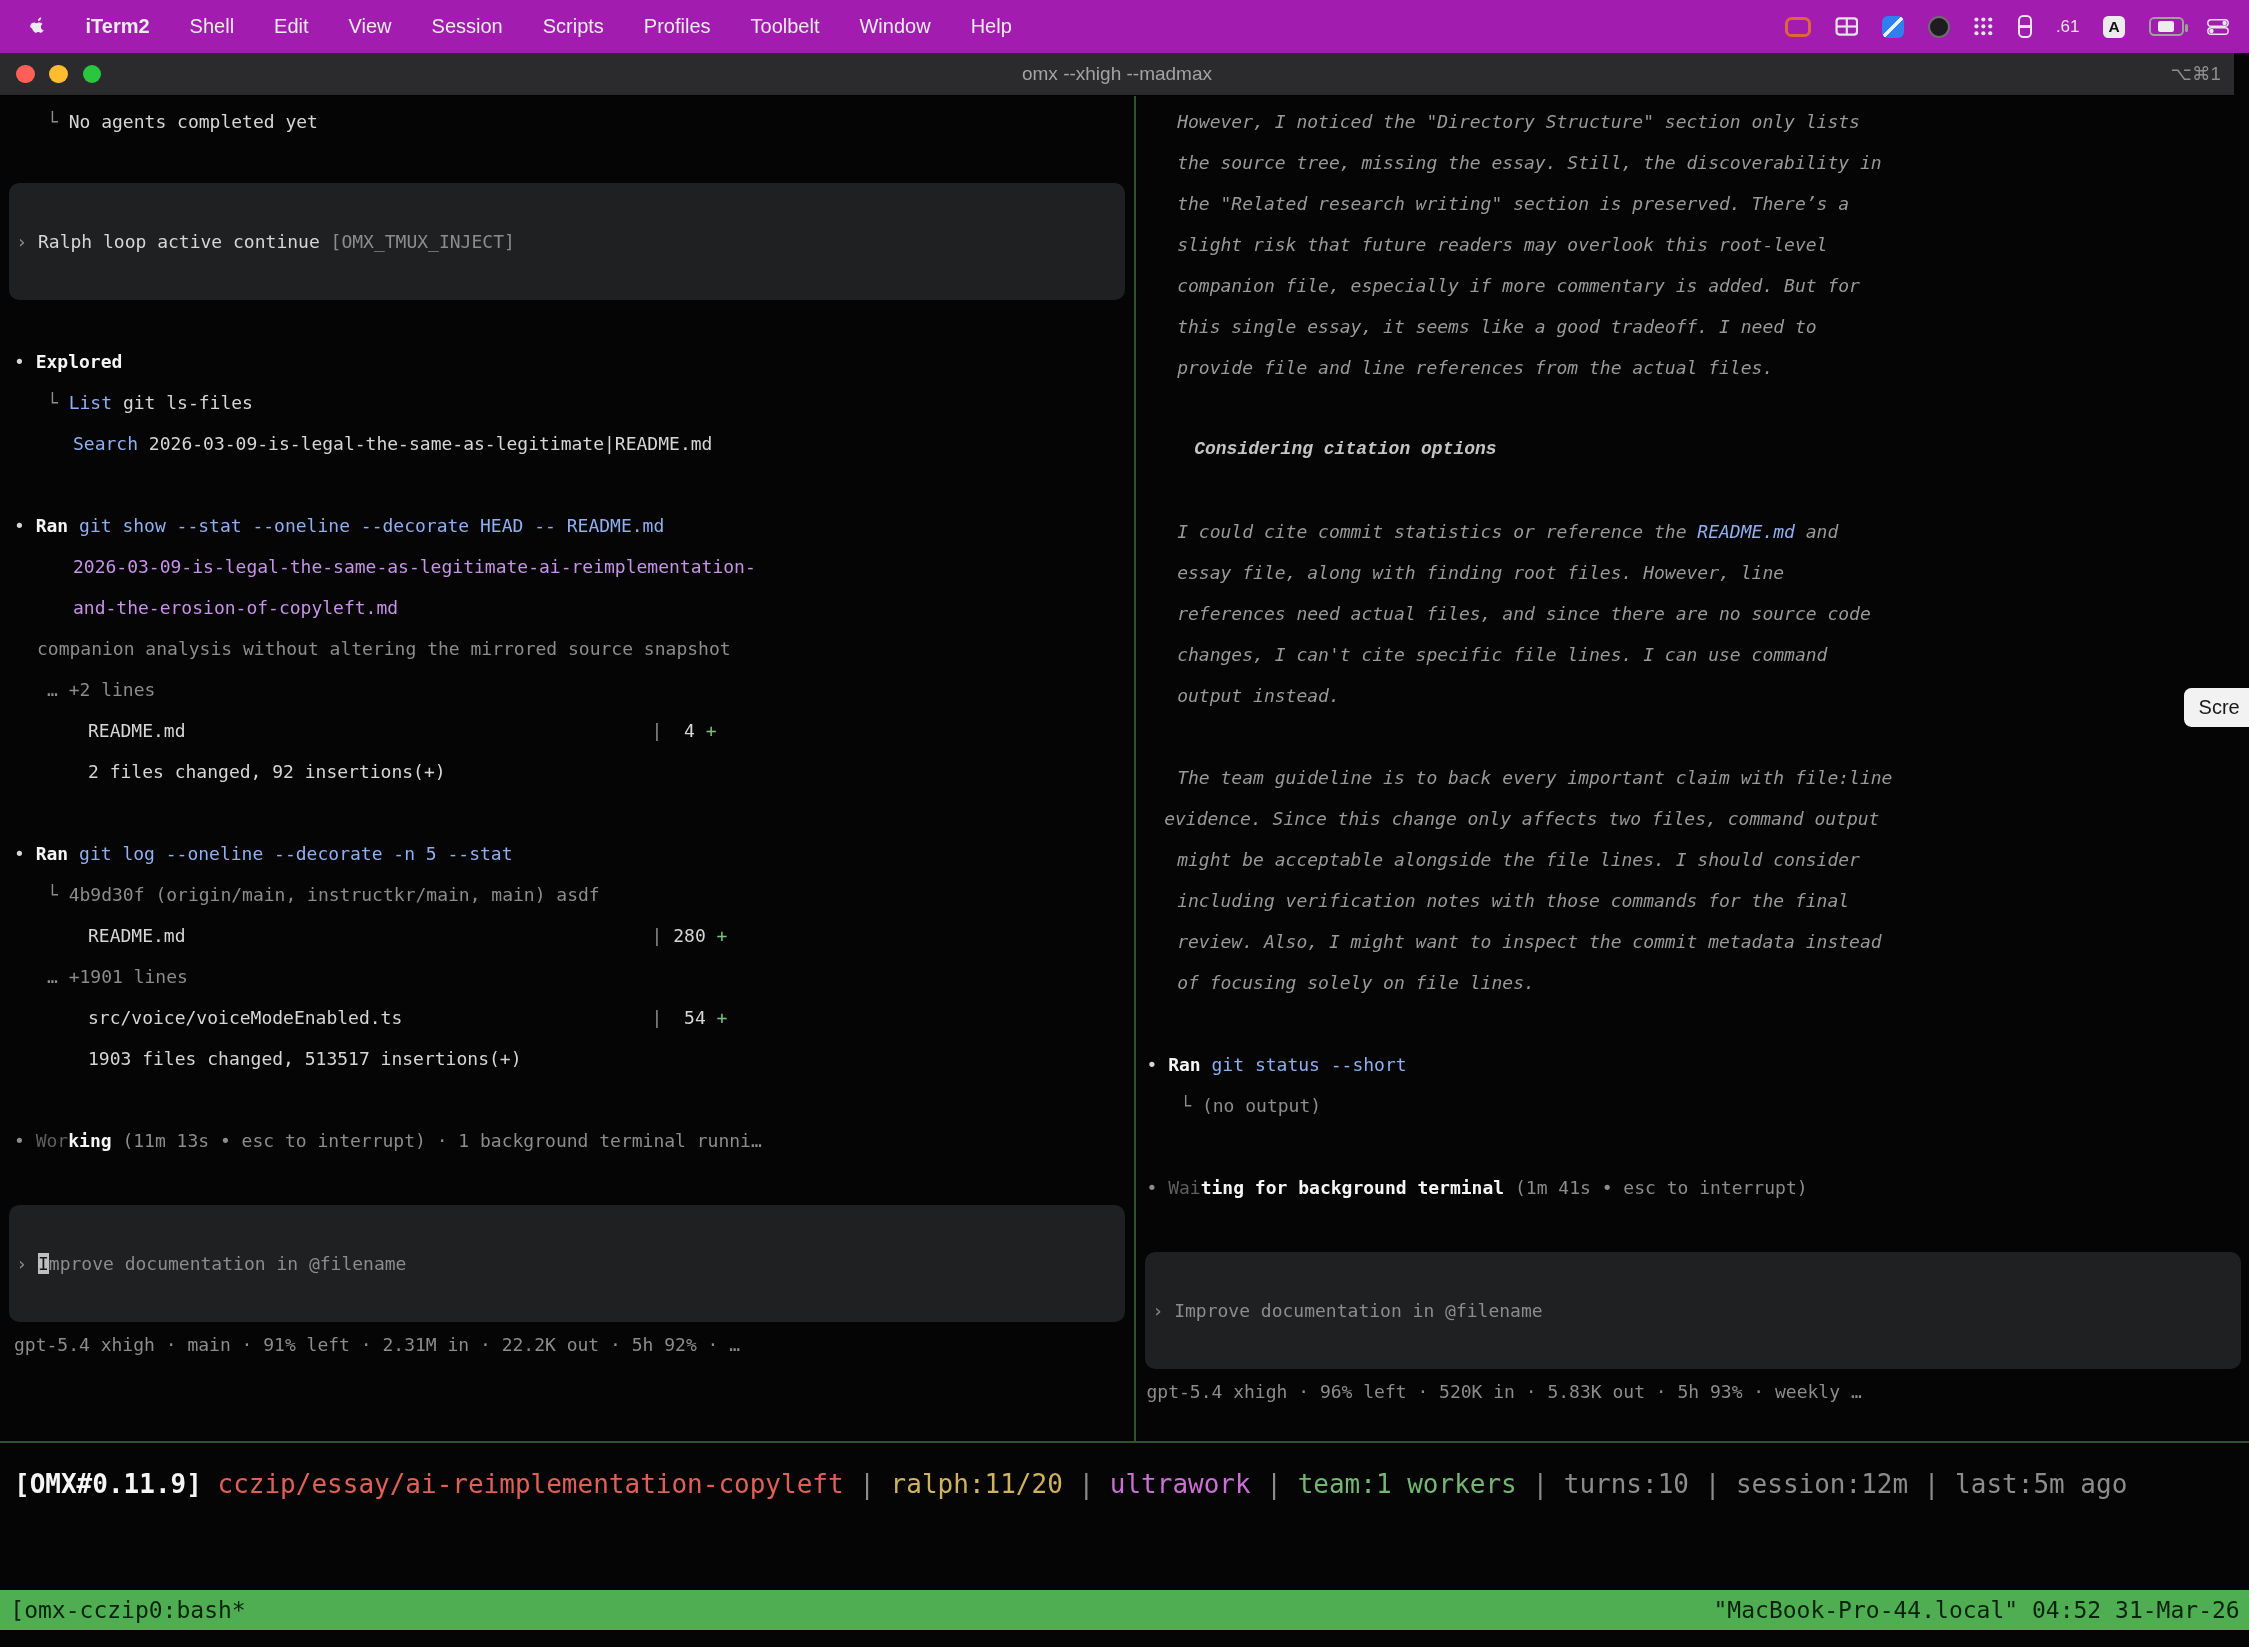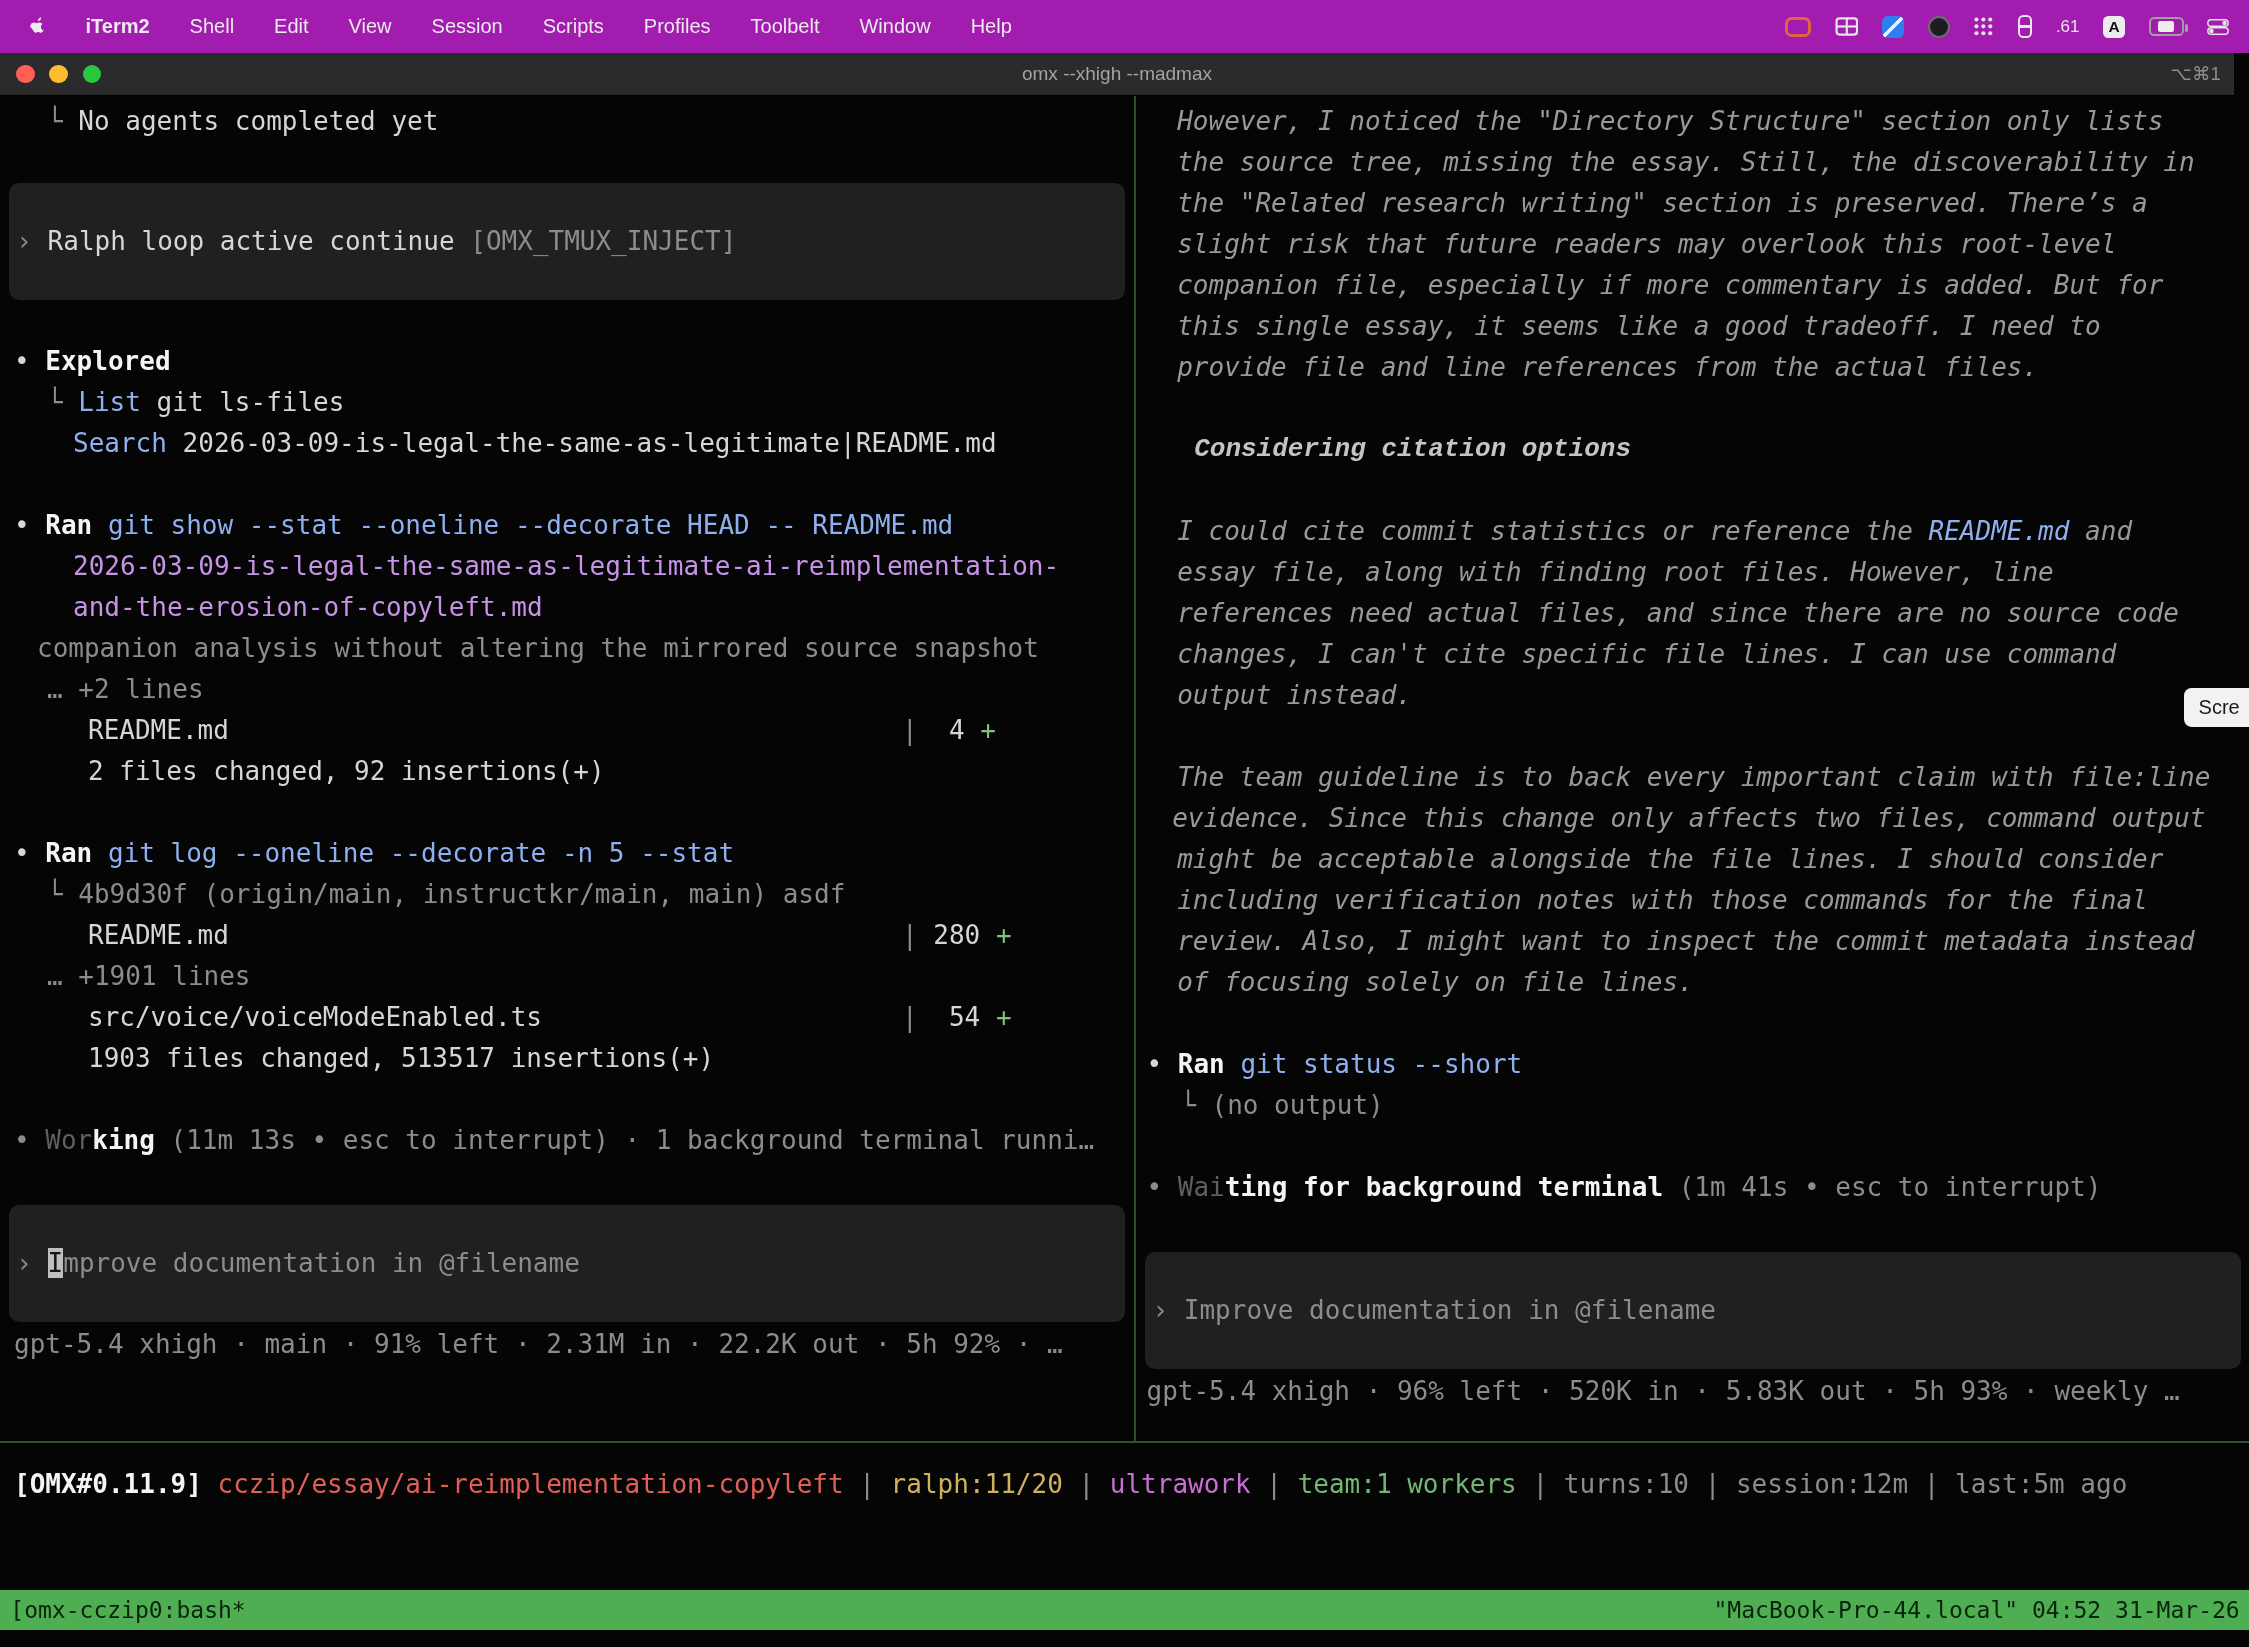--- a/index.html
+++ b/index.html
@@ -37,21 +37,21 @@
     border-bottom:0.7px solid #000; display:flex; align-items:center;
     font-family:"Liberation Sans","DejaVu Sans",sans-serif; }
   .lights { display:flex; gap:14.8px; padding-left:16px; }
   .light { width:18.5px; height:18.5px; border-radius:50%; }
   .light.red { background:#ff5f57; } .light.yellow { background:#febc2e; } .light.green { background:#29c73f; }
   .wtitle { position:absolute; left:0; right:0; text-align:center; color:#a3a3a3; font-size:19px; }
   .wshort { position:absolute; right:13.3px; color:#8e8e8e; font-size:18.5px; }
 
   
   .panes { position:absolute; top:96px; left:0; width:2250px; height:1345px; display:flex; }
-  .pane { overflow:hidden; font-size:26px; color:#d6d6d6; padding-top:5.2px;border-radius:6px; }
+  .pane { overflow:hidden; font-size:18px; color:#d6d6d6; padding-top:5.2px;border-radius:6px; }
   .pane.left { width:1134px; }
   .pane.right { flex:1; }
   .vdiv { width:2.2px; background:#2e512e; }
   .hdiv { position:absolute; top:1441px; left:0; right:0; height:2.2px; background:#2e512e; }
   .tline { height:41px; line-height:41px; white-space:pre; }
   .panel { background:#1f2022; border-radius:10.3px; margin:0 8.9px; height:117px; padding:38px 7.4px; }
 
   
   .sg-w { color:#d6d6d6; }
   .sg-b { color:#f5f5f5; font-weight:bold; }
@@ -201,21 +201,21 @@
         <div style="height: 41px;"></div>
         <div class="tline" style="padding-left: 58px; font-family: Liberation Mono, monospace;"><span class="sg-itb">Considering citation options</span></div>
         <div style="height: 41px;"></div>
         <div class="tline" style="padding-left: 41px;"><span class="sg-it">I could cite commit statistics or reference the </span><span class="sg-link">README.md</span><span class="sg-it"> and</span></div>
         <div class="tline" style="padding-left: 41px;"><span class="sg-it">essay file, along with finding root files. However, line</span></div>
         <div class="tline" style="padding-left: 41px;"><span class="sg-it">references need actual files, and since there are no source code</span></div>
         <div class="tline" style="padding-left: 41px;"><span class="sg-it">changes, I can't cite specific file lines. I can use command</span></div>
         <div class="tline" style="padding-left: 41px;"><span class="sg-it">output instead.</span></div>
         <div style="height: 41px;"></div>
         <div class="tline" style="padding-left: 41px;"><span class="sg-it">The team guideline is to back every important claim with file:line</span></div>
-        <div class="tline" style="padding-left: 28px; margin-left: 8px;"><span class="sg-it">evidence. Since this change only affects two files, command output</span></div>
+        <div class="tline" style="padding-left: 28px;"><span class="sg-it">evidence. Since this change only affects two files, command output</span></div>
         <div class="tline" style="padding-left: 41px;"><span class="sg-it">might be acceptable alongside the file lines. I should consider</span></div>
         <div class="tline" style="padding-left: 41px;"><span class="sg-it">including verification notes with those commands for the final</span></div>
         <div class="tline" style="padding-left: 41px;"><span class="sg-it">review. Also, I might want to inspect the commit metadata instead</span></div>
         <div class="tline" style="padding-left: 41px;"><span class="sg-it">of focusing solely on file lines.</span></div>
         <div style="height: 41px;"></div>
         <div class="tline" style="padding-left: 10.3px;"><span class="sg-w">• </span><span class="sg-b">Ran</span><span class="sg-w"> </span><span class="sg-blue">git status --short</span></div>
         <div class="tline" style="padding-left: 44px;"><span class="sg-dim">└ </span><span class="sg-dim">(no output)</span></div>
         <div style="height: 41px;"></div>
         <div class="tline" style="padding-left: 10.3px;"><span class="sg-dim">• </span><span class="sg-dimmer">Wai</span><span class="sg-b">ting for background terminal</span><span class="sg-dim"> (1m 41s • esc to interrupt)</span></div>
         <div style="height: 44px;"></div>

